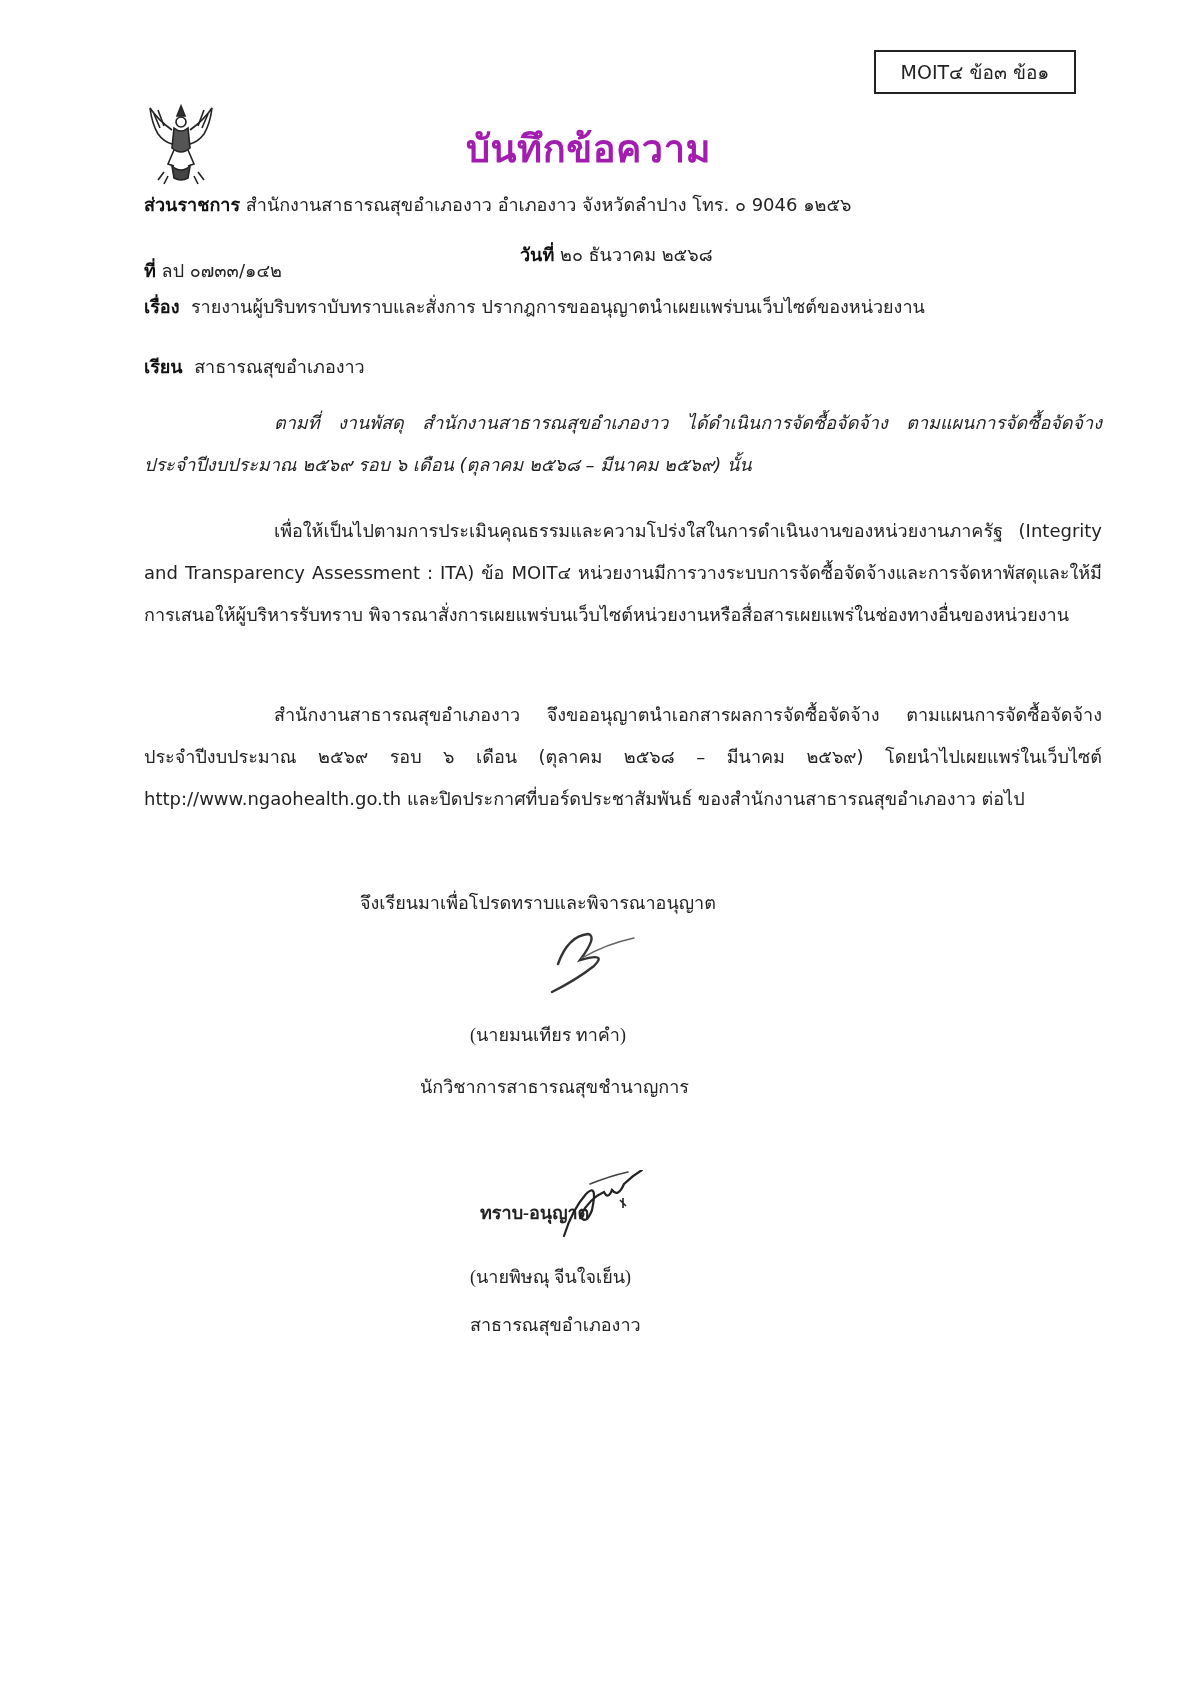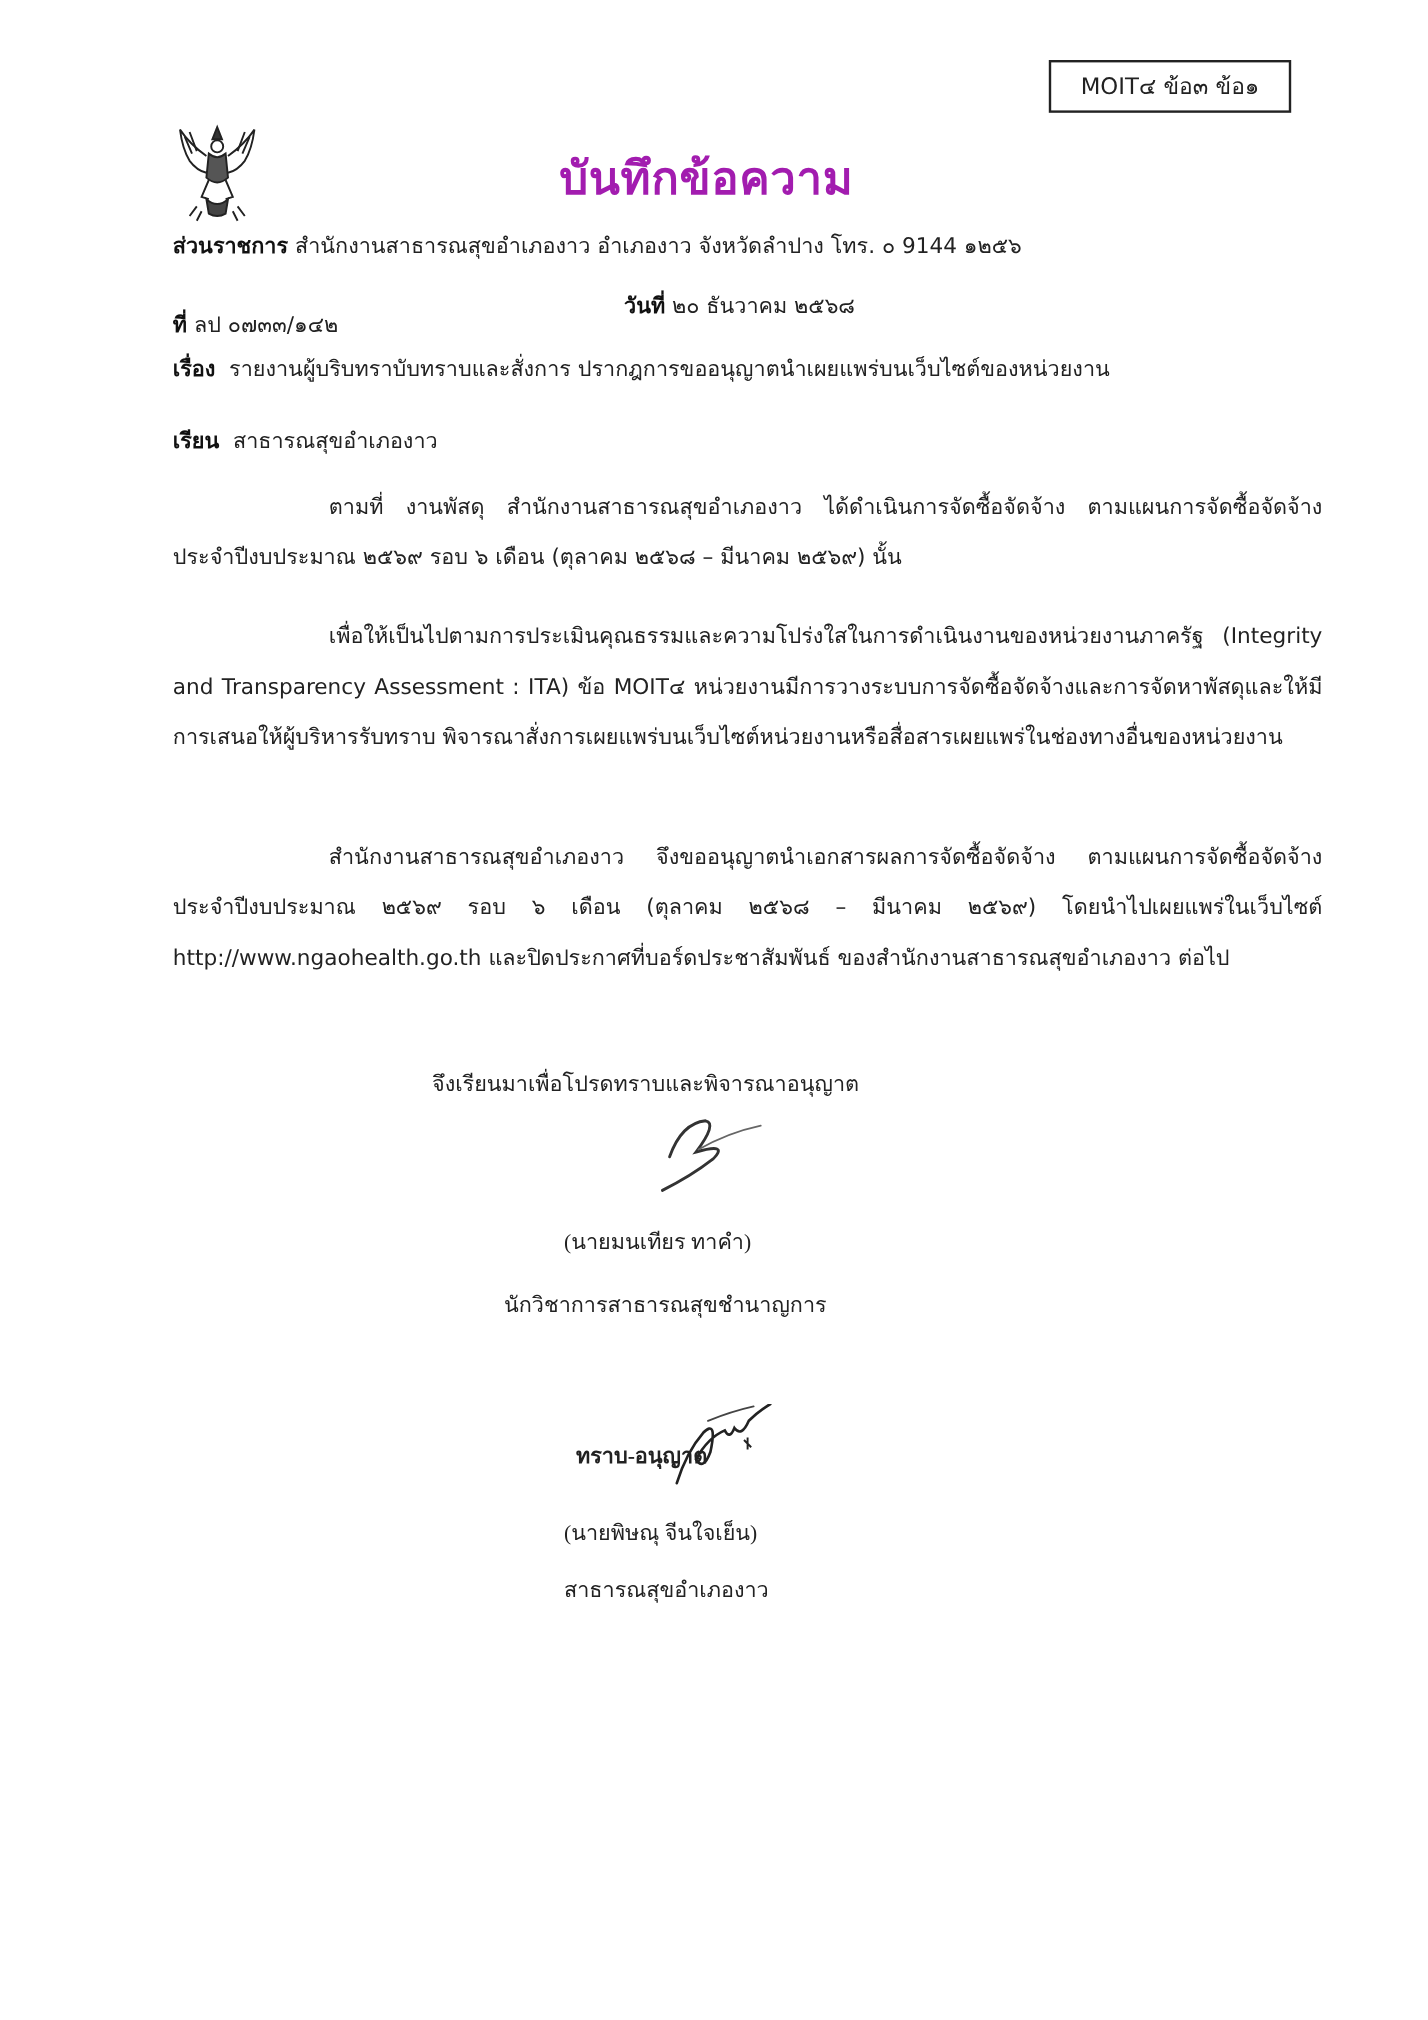--- a/index.html
+++ b/index.html
@@ -36,21 +36,21 @@
       <path d="M28 66 Q37 74 46 66 L44 78 Q37 82 30 78 Z" fill="#444"></path>
       <path d="M20 72 L14 80 M54 72 L60 80 M24 76 L20 84 M50 76 L54 84"></path>
     </g>
   </svg>
 </div>
 
 <div class="abs title">บันทึกข้อความ</div>
 
 <div class="abs line" style="left:144px; top:190px;">
   <span class="bold">ส่วนราชการ</span>
-  <span>สำนักงานสาธารณสุขอำเภองาว อำเภองาว จังหวัดลำปาง  โทร. ๐ 9144 ๑๒๕๖</span>
+  <span>สำนักงานสาธารณสุขอำเภองาว อำเภองาว จังหวัดลำปาง  โทร. ๐ 9046 ๑๒๕๖</span>
 </div>
 
 <div class="abs line" style="left:144px; top:240px;margin-top:16px;">
   <span class="bold">ที่</span>
   <span>ลป ๐๗๓๓/๑๔๒</span>
 </div>
 
 <div class="abs line" style="left:520px; top:240px;">
   <span class="bold">วันที่</span>
   <span>๒๐  ธันวาคม  ๒๕๖๘</span>
@@ -59,21 +59,21 @@
 <div class="abs line" style="left:144px; top:292px;">
   <span class="bold">เรื่อง</span>
   &nbsp;<span>รายงานผู้บริบทราบับทราบและสั่งการ ปรากฎการขออนุญาตนำเผยแพร่บนเว็บไซต์ของหน่วยงาน</span>
 </div>
 
 <div class="abs line" style="left:144px; top:352px;">
   <span class="bold">เรียน</span>
   &nbsp;<span>สาธารณสุขอำเภองาว</span>
 </div>
 
-<div class="abs para indent" style="top:402px;">ตามที่ งานพัสดุ สำนักงานสาธารณสุขอำเภองาว ได้ดำเนินการจัดซื้อจัดจ้าง ตามแผนการจัดซื้อจัดจ้าง ประจำปีงบประมาณ ๒๕๖๙  รอบ ๖ เดือน (ตุลาคม ๒๕๖๘ – มีนาคม ๒๕๖๙)  นั้น</div>
+<div class="abs para indent" style="top:402px;font-style:italic;">ตามที่ งานพัสดุ สำนักงานสาธารณสุขอำเภองาว ได้ดำเนินการจัดซื้อจัดจ้าง ตามแผนการจัดซื้อจัดจ้าง ประจำปีงบประมาณ ๒๕๖๙  รอบ ๖ เดือน (ตุลาคม ๒๕๖๘ – มีนาคม ๒๕๖๙)  นั้น</div>
 
 <div class="abs para indent" style="top:510px;">เพื่อให้เป็นไปตามการประเมินคุณธรรมและความโปร่งใสในการดำเนินงานของหน่วยงานภาครัฐ (Integrity and Transparency Assessment : ITA) ข้อ MOIT๔ หน่วยงานมีการวางระบบการจัดซื้อจัดจ้างและการจัดหาพัสดุและให้มีการเสนอให้ผู้บริหารรับทราบ พิจารณาสั่งการเผยแพร่บนเว็บไซต์หน่วยงานหรือสื่อสารเผยแพร่ในช่องทางอื่นของหน่วยงาน</div>
 
 <div class="abs para indent" style="top:694px;">สำนักงานสาธารณสุขอำเภองาว จึงขออนุญาตนำเอกสารผลการจัดซื้อจัดจ้าง ตามแผนการจัดซื้อจัดจ้าง ประจำปีงบประมาณ ๒๕๖๙  รอบ ๖ เดือน (ตุลาคม ๒๕๖๘ – มีนาคม ๒๕๖๙)  โดยนำไปเผยแพร่ในเว็บไซต์ http://www.ngaohealth.go.th และปิดประกาศที่บอร์ดประชาสัมพันธ์ ของสำนักงานสาธารณสุขอำเภองาว ต่อไป</div>
 
 <div class="abs body-line" style="left:360px; top:888px;">จึงเรียนมาเพื่อโปรดทราบและพิจารณาอนุญาต</div>
 
 <div class="sig" style="left:548px; top:930px;">
   <svg width="90" height="70" viewBox="0 0 90 70">
     <path d="M10 34 Q20 6 40 4 Q50 6 32 30 Q60 22 46 36 Q28 50 4 62" fill="none" stroke="#333" stroke-width="2.4" stroke-linecap="round"></path>

